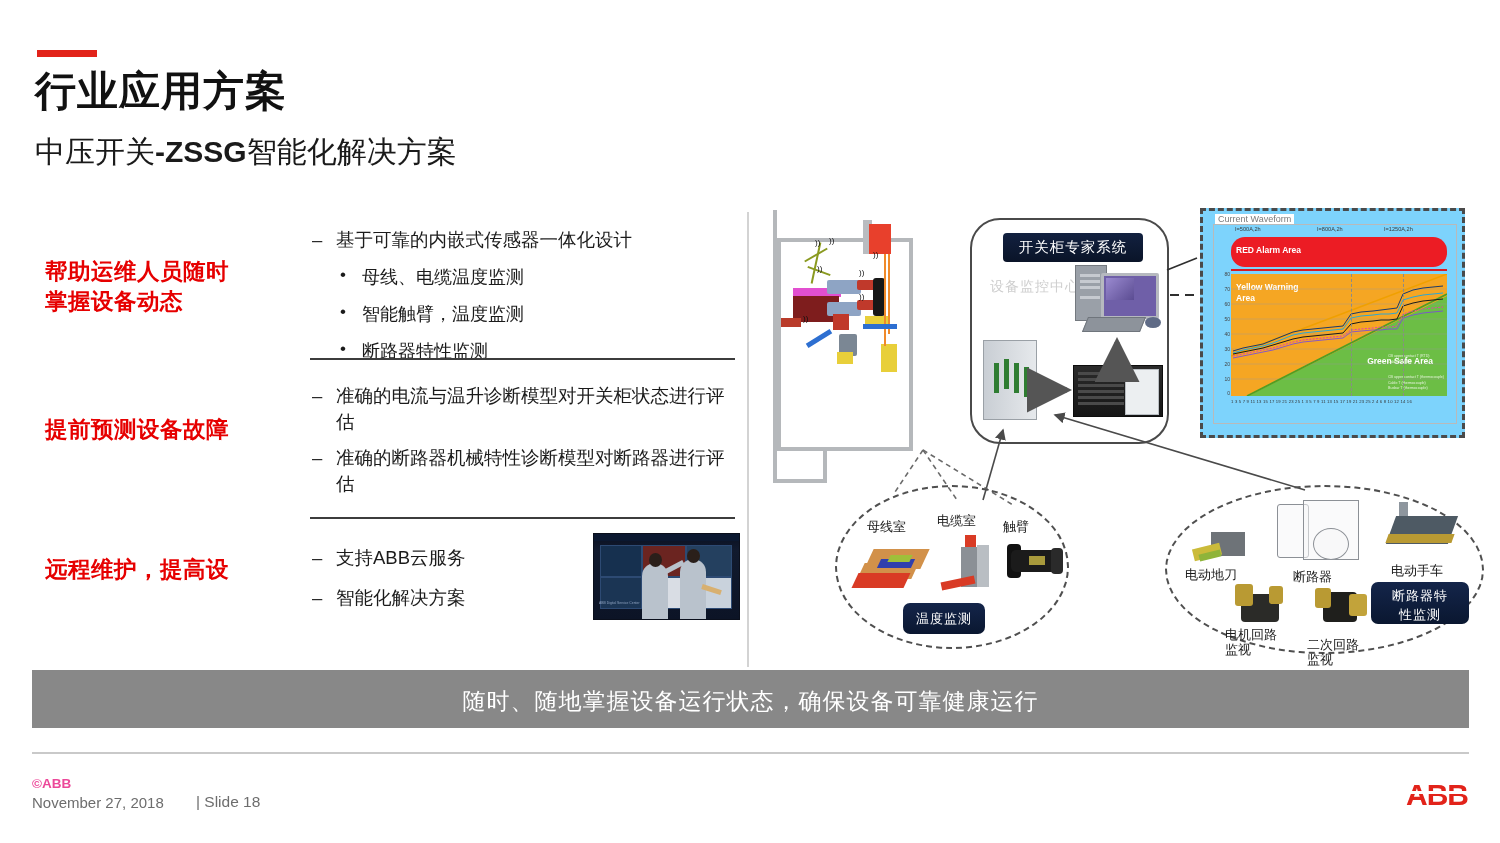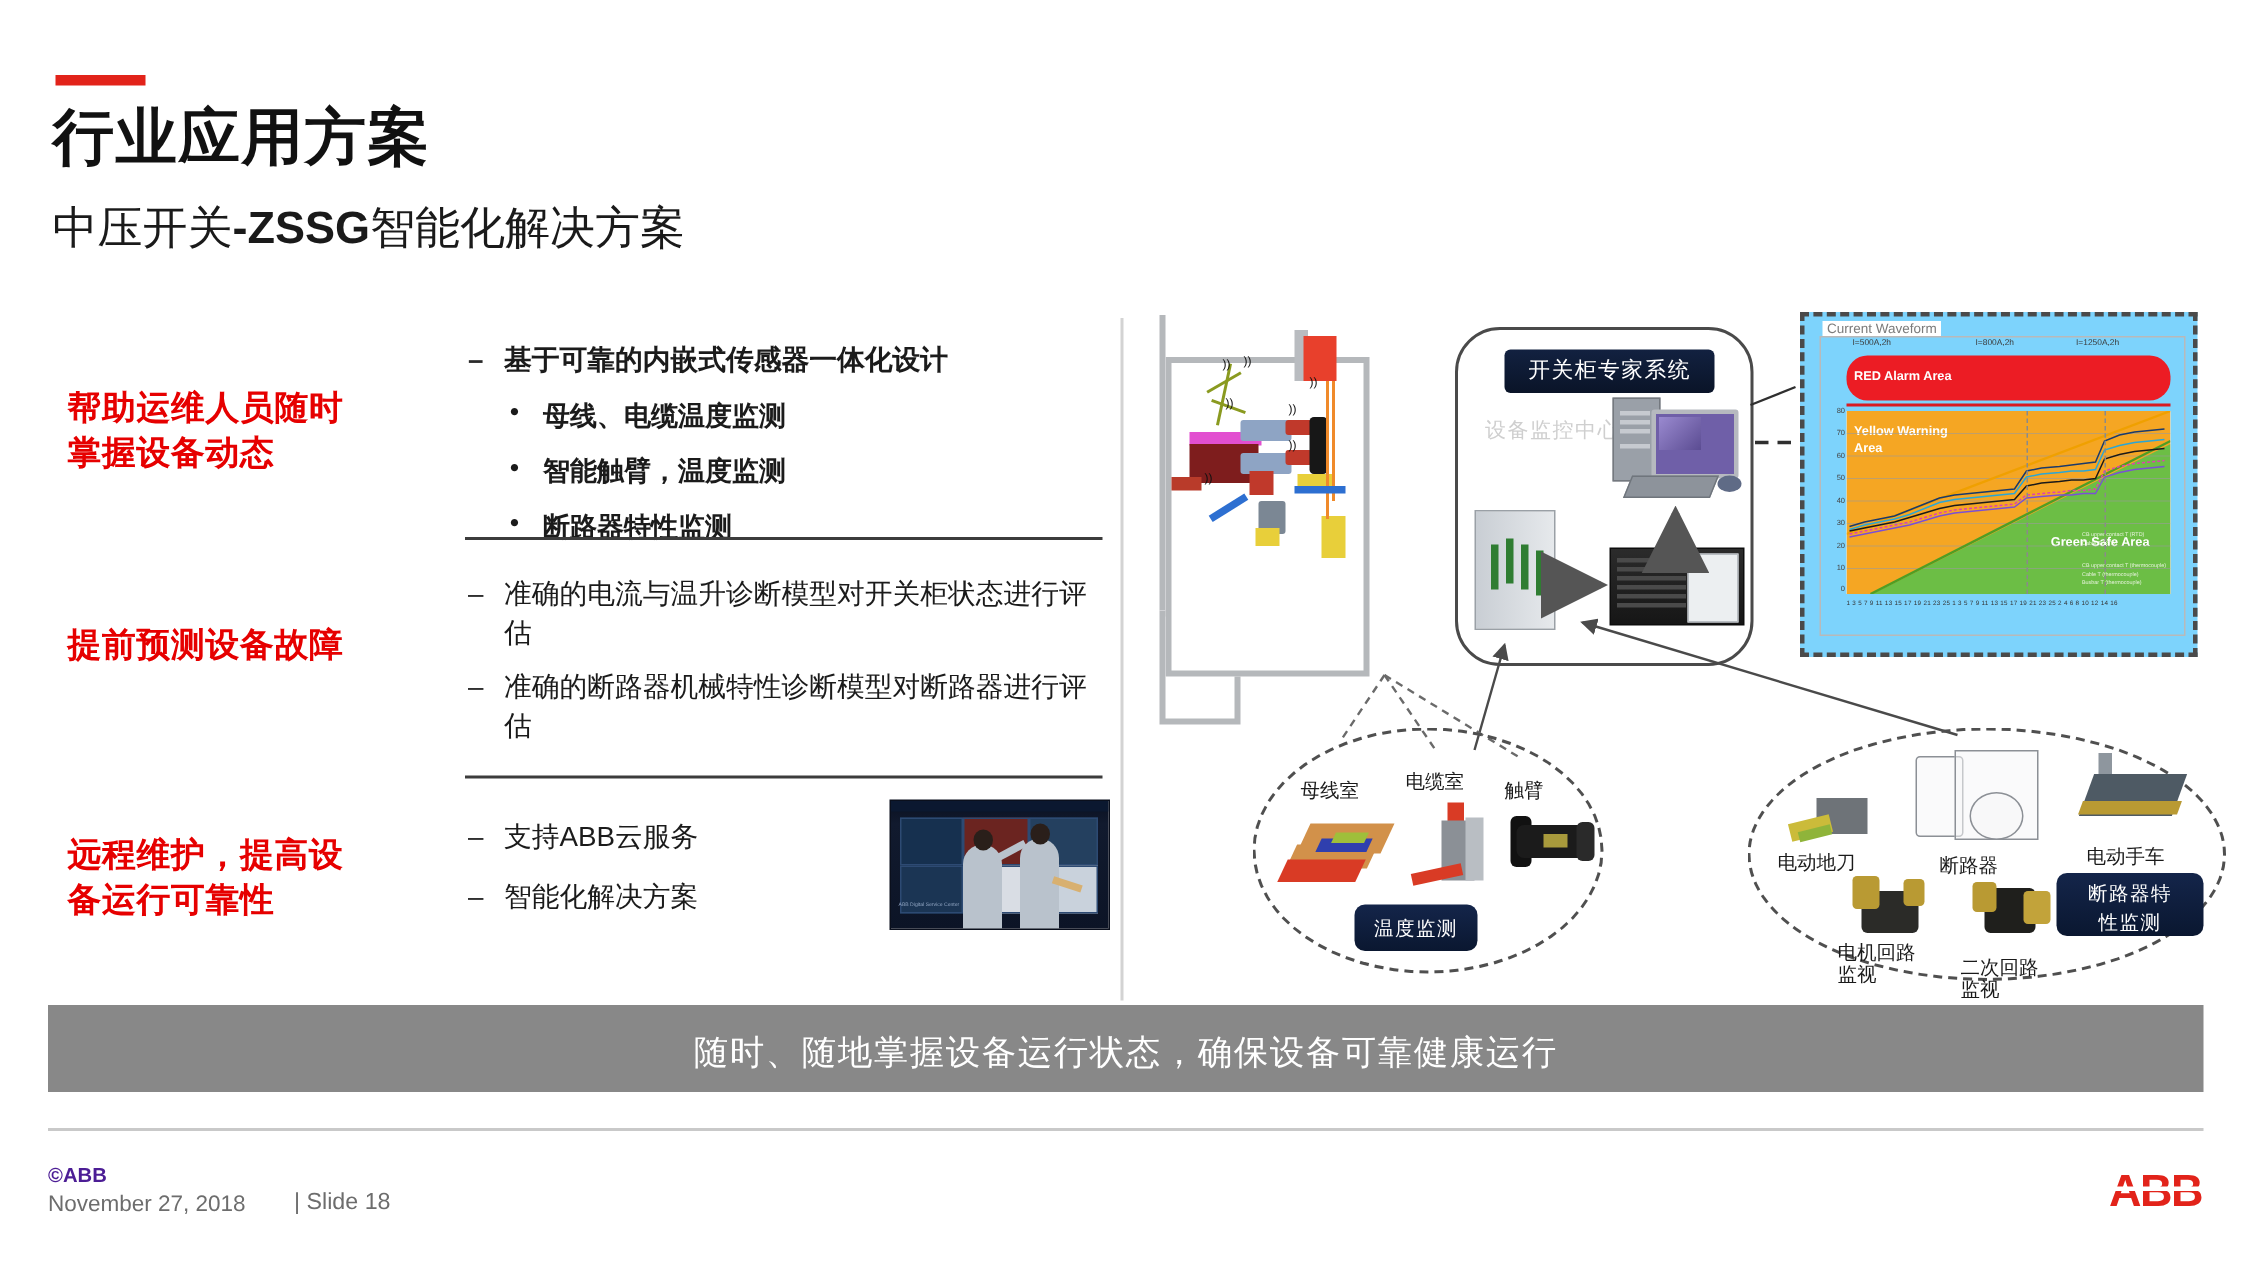--- a/index.html
+++ b/index.html
@@ -23,21 +23,21 @@
   .rh3{top:340px;left:5px;}
 
   .mid-col{position:absolute;left:310px;top:215px;width:430px;height:455px;}
   .dash-item{position:relative;padding-left:26px;font-size:18.5px;line-height:1.42;
              color:#1b1b1b;margin-bottom:2px;}
   .dash-item:before{content:"–";position:absolute;left:2px;top:0;color:#2a2a2a;}
   .sub-item{position:relative;padding-left:52px;font-size:18px;line-height:1.45;
             color:#1b1b1b;margin-top:11px;}
   .sub-item:before{content:"•";position:absolute;left:30px;top:-1px;font-size:17px;}
   .grp{position:absolute;left:0;width:428px;}
-  .g1{top:12px;font-weight:bold;}
+  .g1{top:12px;}
   .g2{top:168px;}
   .g3{top:330px;}
   .hrule{position:absolute;left:0;width:425px;height:2px;background:#3c3c3c;}
   .hr1{top:143px;}
   .hr2{top:302px;}
 
   
   .photo{position:absolute;left:283px;top:318px;width:145px;height:85px;
          background:linear-gradient(180deg,#0a1020 0%,#111a2e 18%,#0c1426 100%);
          overflow:hidden;border:1px solid #0a0f1c;}
@@ -198,21 +198,21 @@
   .c-yaxis span{position:absolute;right:1px;font-size:5px;color:#444;}
   .c-xaxis{position:absolute;left:22px;top:183px;width:216px;font-size:4.2px;color:#333;
            letter-spacing:.2px;white-space:nowrap;}
   .c-vline{position:absolute;width:0;border-left:1px dashed #8a8a8a;top:58px;height:122px;}
 
   
   .cta{position:absolute;left:32px;top:670px;width:1437px;height:58px;background:#888888;}
   .cta span{position:absolute;left:0;right:0;top:16px;text-align:center;color:#fff;
             font-size:23px;letter-spacing:1px;}
   .foot-rule{position:absolute;left:32px;top:752px;width:1437px;height:2px;background:#c9c9c9;}
-  .cr{position:absolute;left:32px;top:776px;font-size:13.5px;font-weight:700;color:#4c1d95;}
+  .cr{position:absolute;left:32px;top:776px;font-size:13.5px;font-weight:700;color:#ec4899;}
   .dt{position:absolute;left:32px;top:794px;font-size:15px;color:#6d6d6d;}
   .sl{position:absolute;left:196px;top:793px;font-size:15.5px;color:#6d6d6d;}
   .abb-logo{position:absolute;right:32px;top:778px;font-size:30px;font-weight:700;
             color:#e2231a;letter-spacing:-1px;}
   .abb-logo:after{content:"";position:absolute;left:0;right:0;top:13px;height:3px;background:#fff;}
 </style>
 </head>
 <body>
 
 <div class="red-rule"></div>
@@ -222,21 +222,20 @@
 <div class="left-col">
   <div class="red-head rh2">
     <div>提前预测设备故障</div>
   </div>
   <div class="red-head rh1">
     <div>帮助运维人员随时</div>
     <div>掌握设备动态</div>
   </div>
   <div class="red-head rh3">
     <div>远程维护，提高设</div>
-    <div>备运行可靠性</div>
   </div>
 </div>
 
 <div class="mid-col">
   <div class="grp g1">
     <div class="dash-item">基于可靠的内嵌式传感器一体化设计</div>
     <div class="sub-item">母线、电缆温度监测</div>
     <div class="sub-item">智能触臂，温度监测</div>
     <div class="sub-item">断路器特性监测</div>
   </div>

